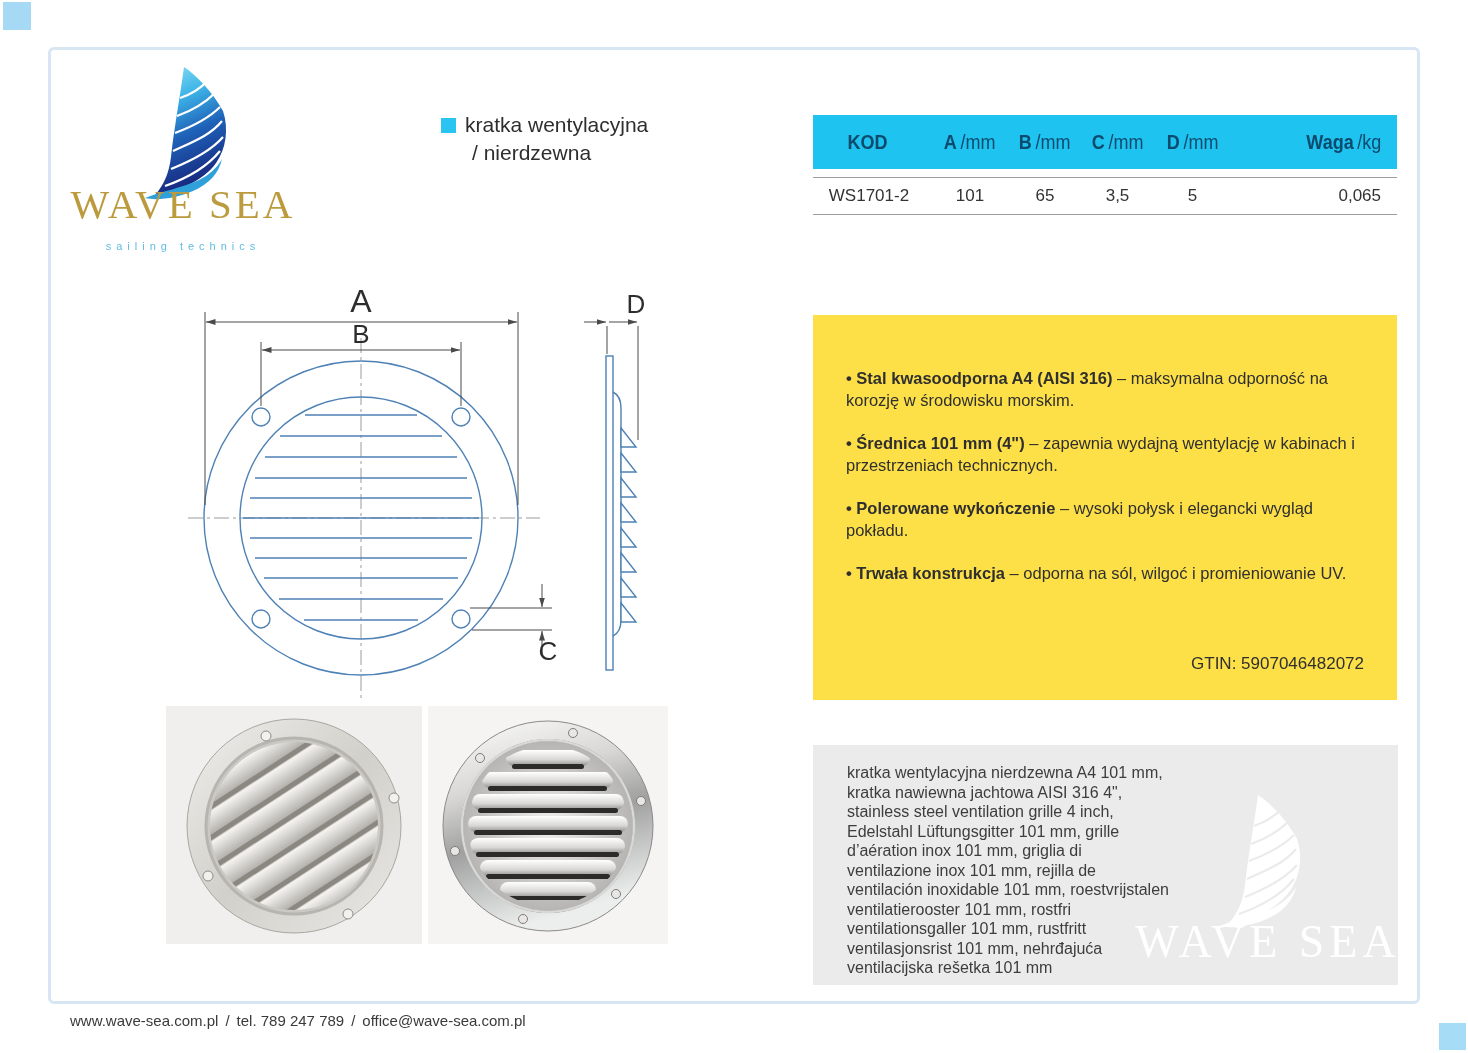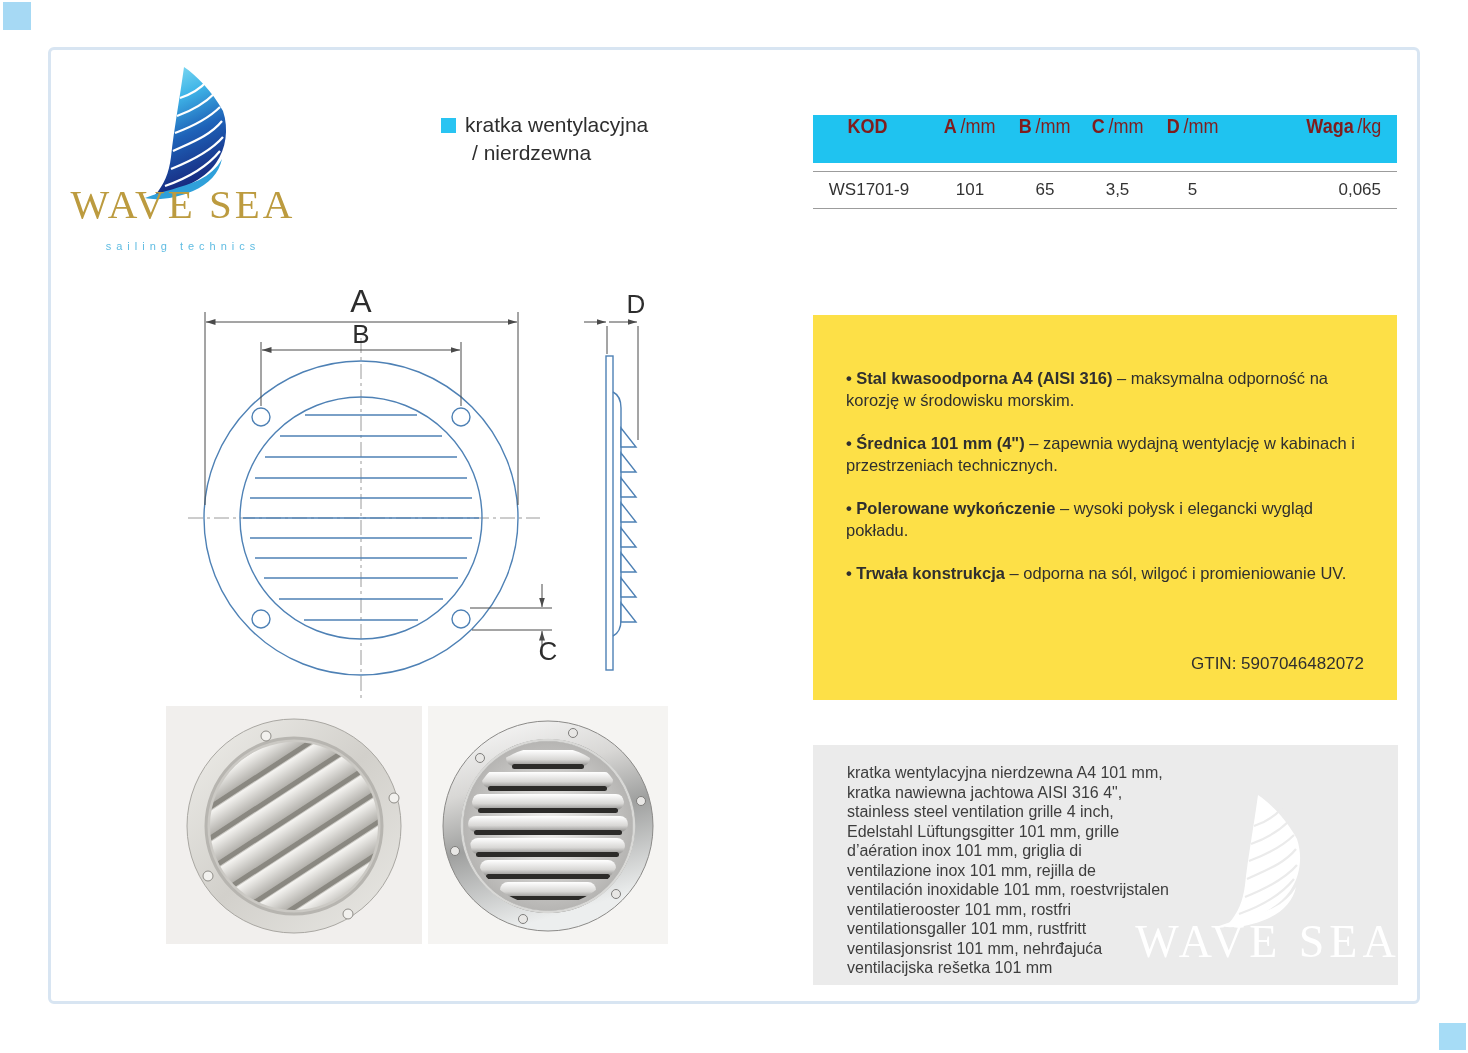--- a/index.html
+++ b/index.html
@@ -20,22 +20,22 @@
            font-size:11px;color:#5FBCE2;letter-spacing:5px;}
 
   
   .title{position:absolute;left:441px;top:111px;font-size:21px;line-height:28px;color:#2e2e2e;}
   .title .bullet{display:inline-block;width:15px;height:15px;background:#29C4F2;
                  margin-right:9px;vertical-align:-1px;}
   .title .t2{padding-left:31px;}
 
   
   .spec-table{position:absolute;left:813px;top:115px;width:584px;}
-  .spec-head{display:flex;height:48px;background:#1FC3F0;
-             font-size:20px;color:#7f1d1d;}
+  .spec-head{display:flex;height:54px;background:#1FC3F0;align-items:center;
+             font-size:20px;color:#0c4a6e;}
   .spec-head .cell,.spec-row .cell{text-align:center;}
   .c0{width:112px;} .c1{width:90px;} .c2{width:60px;} .c3{width:85px;} .c4{width:65px;}
   .c5{flex:1;text-align:right !important;padding-right:16px;box-sizing:border-box;}
   .cnd{display:inline-block;transform:scaleX(.9);transform-origin:center;}
   .c5 .cnd{transform-origin:right center;}
   .hl{font-weight:bold;}
   .hu{font-weight:normal;margin-left:4px;}
   .spec-row{display:flex;height:36px;margin-top:8px;align-items:center;
             border-top:1px solid #9c9c9c;border-bottom:1px solid #9c9c9c;
             font-size:17px;color:#333;}
@@ -112,21 +112,21 @@
   <div class="spec-table">
     <div class="spec-head">
       <div class="cell c0"><span class="cnd"><span class="hl">KOD</span><span class="hu"></span></span></div>
       <div class="cell c1"><span class="cnd"><span class="hl">A</span><span class="hu">/mm</span></span></div>
       <div class="cell c2"><span class="cnd"><span class="hl">B</span><span class="hu">/mm</span></span></div>
       <div class="cell c3"><span class="cnd"><span class="hl">C</span><span class="hu">/mm</span></span></div>
       <div class="cell c4"><span class="cnd"><span class="hl">D</span><span class="hu">/mm</span></span></div>
       <div class="cell c5"><span class="cnd"><span class="hl">Waga</span><span class="hu">/kg</span></span></div>
     </div>
     <div class="spec-row">
-      <div class="cell c0">WS1701-9</div>
+      <div class="cell c0">WS1701-2</div>
       <div class="cell c1">101</div>
       <div class="cell c2">65</div>
       <div class="cell c3">3,5</div>
       <div class="cell c4">5</div>
       <div class="cell c5">0,065</div>
     </div>
   </div>
 
   <svg class="tech-drawing" width="560" height="440" viewBox="150 270 560 440">
     <defs>
@@ -306,15 +306,18 @@
         <path d="M170,132 C186,126 203,118 215,106"></path>
         <path d="M168,150 C185,142 205,135 217,120"></path>
         <path d="M166,168 C186,160 206,150 218,136"></path>
         <path d="M160,185 C180,178 202,166 215,150"></path>
       </g>
       <path fill="#ffffff" d="M140,197 C158,190 176,187 194,179 C204,174 212,167 217,158 C214,172 204,183 188,190 C172,197 153,200 140,197 Z"></path>
     </svg>
     <div class="wm-text">WAVE SEA</div>
   </div>
 
+  <div class="footer">
+    <span>www.wave-sea.com.pl</span><span class="sep">/</span><span>tel. 789 247 789</span><span class="sep">/</span><span>office@wave-sea.com.pl</span>
+  </div>
 
   <div class="sq br"></div>
 </div>
 
 </body></html>

